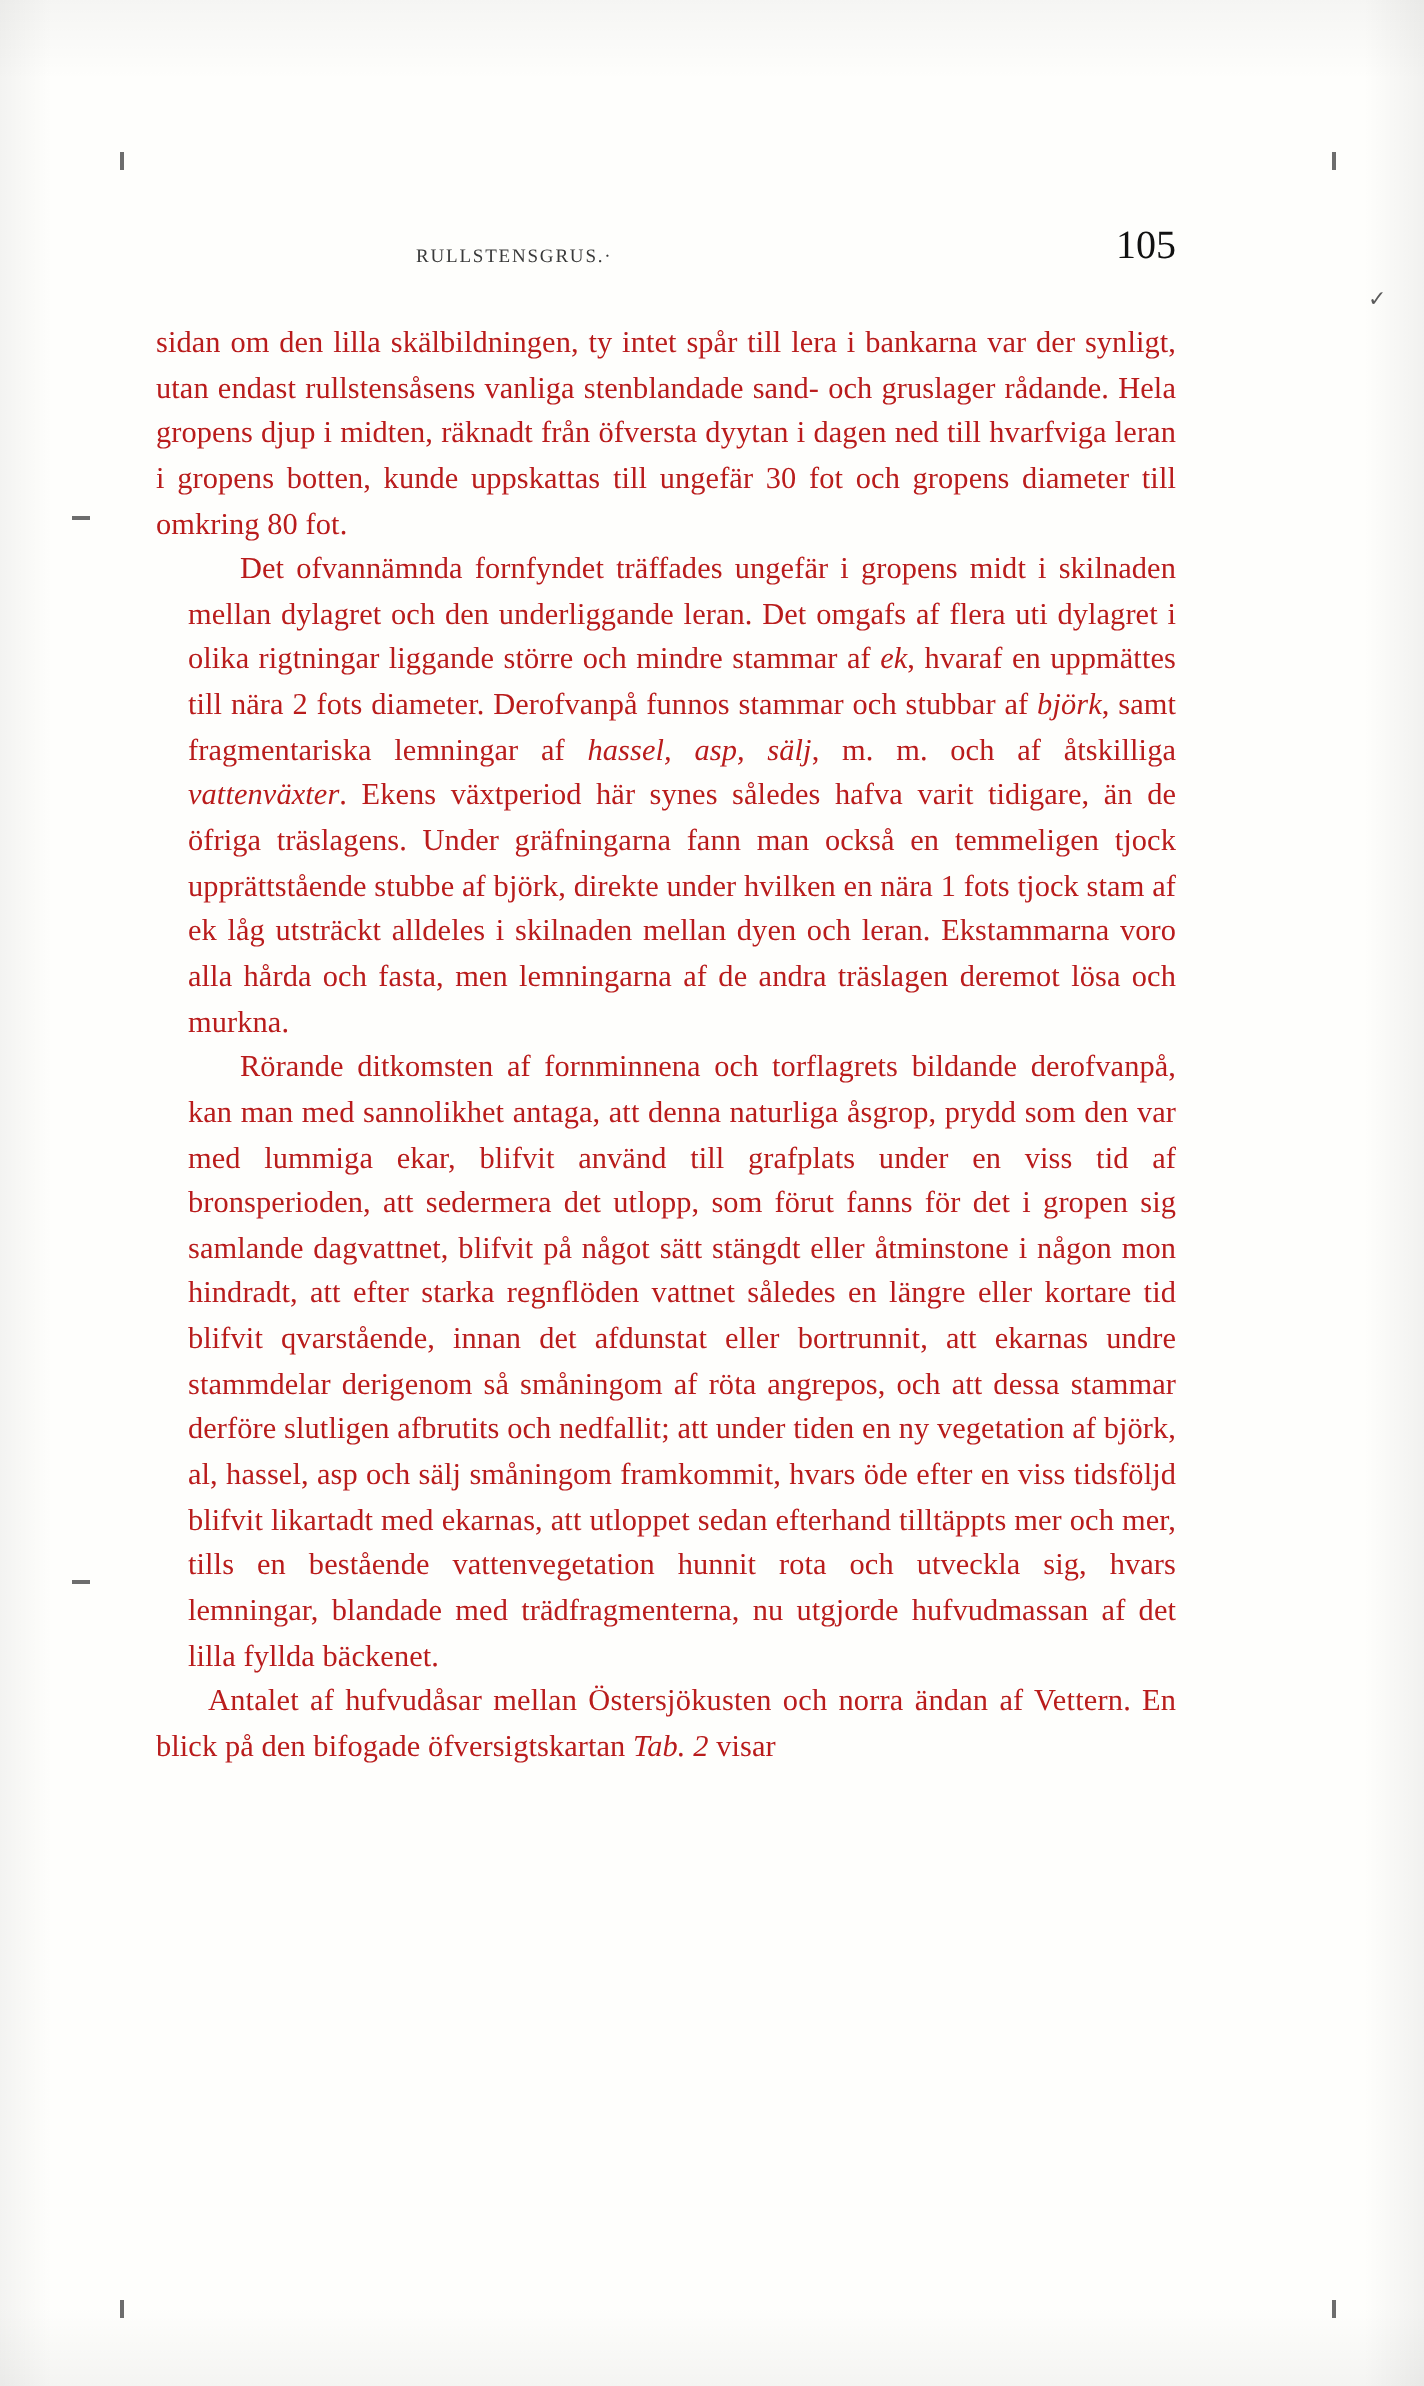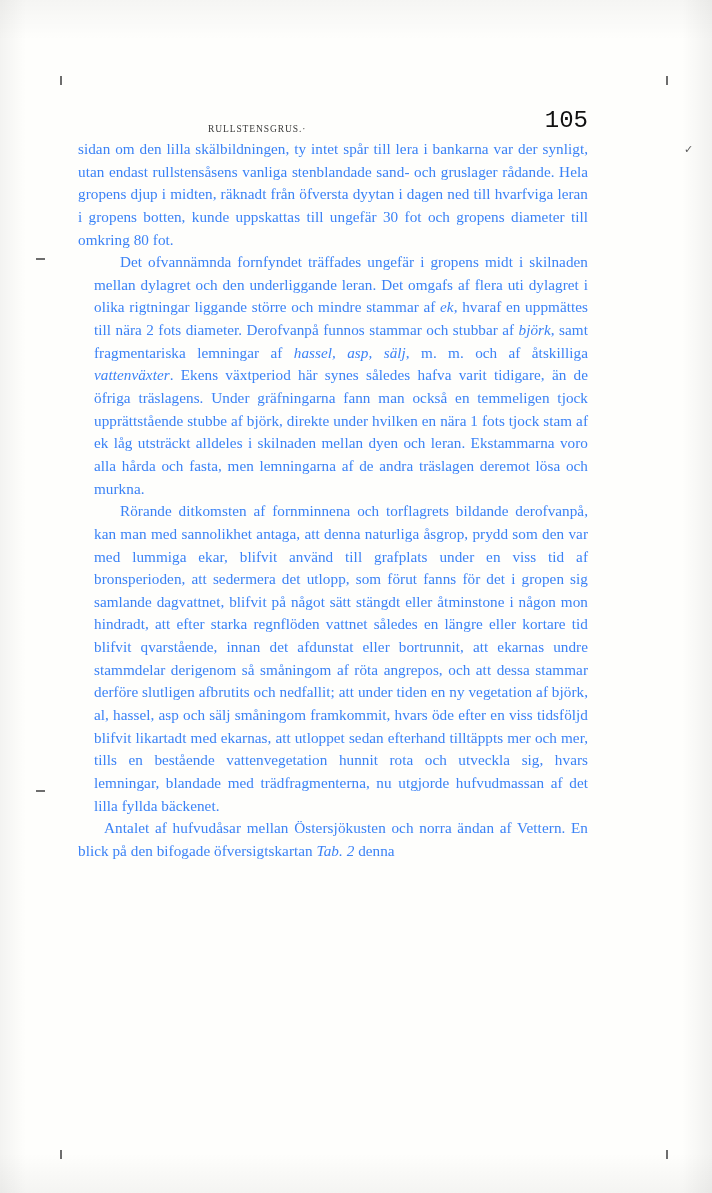--- a/index.html
+++ b/index.html
@@ -39,43 +39,43 @@
     position: absolute;
     left: 78px;
     top: 104px;
     width: 510px;
   }
   .header-row {
     display: flex;
     align-items: flex-end;
     justify-content: space-between;
     height: 30px;
-    margin-bottom: 4px;
+    margin-bottom: 27px;
   }
   .running-head {
     font-family: "Liberation Serif", serif;
     font-size: 9.5px;
     letter-spacing: 0.9px;
     color: #3a3a3a;
     padding-left: 130px;
     white-space: nowrap;
   }
   .page-number {
-    font-family: Liberation Mono, monospace;
-    font-size: 24px;
+    font-family: Liberation Serif, serif;
+    font-size: 20px;
     color: #111;
     line-height: 1;
     padding-bottom: 1px;
   }
   p.body {
     font-size: 15.2px;
     line-height: 1.49;
     text-align: justify;
     margin: 0;
-    color: #3b82f6;
+    color: #b91c1c;
     letter-spacing: 0.05px;
     -webkit-hyphens: none;
     hyphens: none;
   }
   p.body.indent {
     text-indent: 26px;
     margin-left: 16px;
   }
   p.body + p.body {
     margin-top: 0;
@@ -132,16 +132,16 @@
 
     <div class="header-row">
       <div class="running-head">RULLSTENSGRUS.·</div>
       <div class="page-number">105</div>
     </div>
 
     <p class="body" id="para-0"><span>sidan om den lilla skälbildningen, ty intet spår till lera i bankarna var der synligt, utan endast rullstensåsens vanliga stenblandade sand- och gruslager rådande. Hela gropens djup i midten, räknadt från öfversta dyytan i dagen ned till hvarfviga leran i gropens botten, kunde uppskattas till ungefär 30 fot och gropens diameter till omkring 80 fot.</span></p>
     <p class="body indent" id="para-1"><span>Det ofvannämnda fornfyndet träffades ungefär i gropens midt i skilnaden mellan dylagret och den underliggande leran. Det omgafs af flera uti dylagret i olika rigtningar liggande större och mindre stammar af </span><span class="it">ek</span><span>, hvaraf en uppmättes till nära 2 fots diameter. Derofvanpå funnos stammar och stubbar af </span><span class="it">björk</span><span>, samt fragmentariska lemningar af </span><span class="it">hassel, asp, sälj</span><span>, m. m. och af åtskilliga </span><span class="it">vattenväxter</span><span>. Ekens växtperiod här synes således hafva varit tidigare, än de öfriga träslagens. Under gräfningarna fann man också en temmeligen tjock upprättstående stubbe af björk, direkte under hvilken en nära 1 fots tjock stam af ek låg utsträckt alldeles i skilnaden mellan dyen och leran. Ekstammarna voro alla hårda och fasta, men lemningarna af de andra träslagen deremot lösa och murkna.</span></p>
     <p class="body indent" id="para-2"><span>Rörande ditkomsten af fornminnena och torflagrets bildande derofvanpå, kan man med sannolikhet antaga, att denna naturliga åsgrop, prydd som den var med lummiga ekar, blifvit använd till grafplats under en viss tid af bronsperioden, att sedermera det utlopp, som förut fanns för det i gropen sig samlande dagvattnet, blifvit på något sätt stängdt eller åtminstone i någon mon hindradt, att efter starka regnflöden vattnet således en längre eller kortare tid blifvit qvarstående, innan det afdunstat eller bortrunnit, att ekarnas undre stammdelar derigenom så småningom af röta angrepos, och att dessa stammar derföre slutligen afbrutits och nedfallit; att under tiden en ny vegetation af björk, al, hassel, asp och sälj småningom framkommit, hvars öde efter en viss tidsföljd blifvit likartadt med ekarnas, att utloppet sedan efterhand tilltäppts mer och mer, tills en bestående vattenvegetation hunnit rota och utveckla sig, hvars lemningar, blandade med trädfragmenterna, nu utgjorde hufvudmassan af det lilla fyllda bäckenet.</span></p>
 
-    <p class="body section-lead section-lead-first" id="section-lead"><span class="bold">Antalet af hufvudåsar mellan Östersjökusten och norra ändan af Vettern.</span><span> En blick på den bifogade öfversigtskartan </span><span class="it">Tab. 2</span><span> denna</span></p>
+    <p class="body section-lead section-lead-first" id="section-lead"><span class="bold">Antalet af hufvudåsar mellan Östersjökusten och norra ändan af Vettern.</span><span> En blick på den bifogade öfversigtskartan </span><span class="it">Tab. 2</span><span> visar</span></p>
 
   </div>
 </div>
 
 </body></html>

